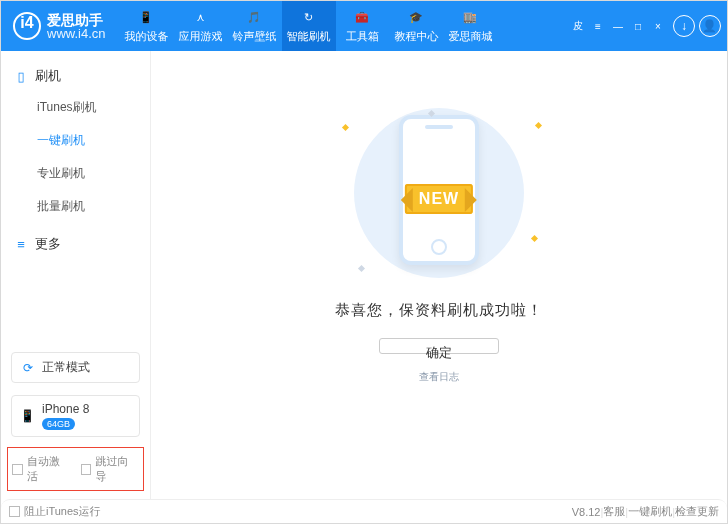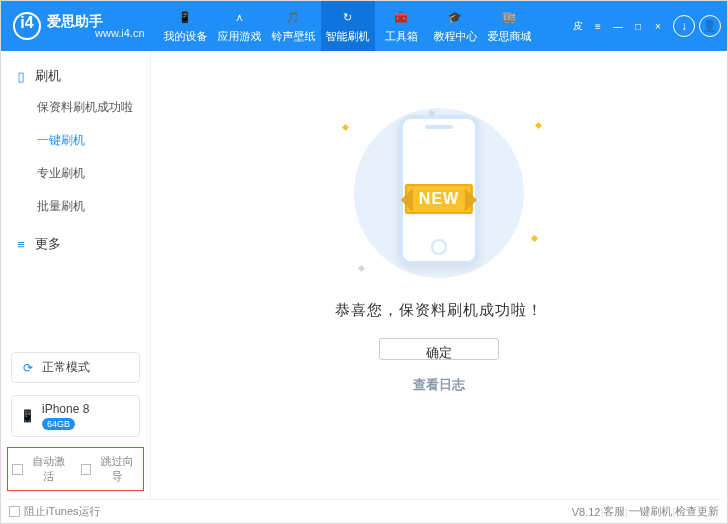--- a/index.html
+++ b/index.html
@@ -5,21 +5,21 @@
   * { margin: 0; padding: 0; box-sizing: border-box; }
   body { font-family: "Microsoft YaHei", Arial, sans-serif; background: #fff; width: 728px; height: 524px; overflow: hidden; font-size: 12px; color: #333; }
   .app { display: flex; flex-direction: column; height: 100%; border: 1px solid #d9d9d9; }
 
   
   .header { background: #1f8ff7; color: #fff; height: 50px; display: flex; align-items: center; }
   .logo-wrap { display: flex; align-items: center; padding: 0 10px 0 12px; cursor: pointer; }
   .logo-circle { width: 28px; height: 28px; border: 2px solid #fff; border-radius: 50%; display: flex; align-items: flex-start; justify-content: center; font-weight: bold; font-size: 16px; }
   .logo-text { margin-left: 6px; line-height: 1; }
   .logo-text .t { font-size: 14px; font-weight: bold; }
-  .logo-text .s { font-size: 11px; opacity: .9; margin-left: 48px; }
+  .logo-text .s { font-size: 13px; opacity: .9; }
   .nav { display: flex; height: 100%; align-items: stretch; margin-left: 4px; }
   .nav-item { width: 54px; display: flex; flex-direction: column; align-items: center; justify-content: center; cursor: pointer; font-size: 11px; }
   .nav-item.active { background: #0f74dc; }
   .nav-item .nicon { width: 18px; height: 18px; display: flex; align-items: center; justify-content: center; margin-bottom: 2px; }
   .header-right { margin-left: auto; display: flex; align-items: center; padding-right: 6px; gap: 4px; }
   .hbtn { width: 22px; height: 22px; display: flex; align-items: center; justify-content: center; cursor: pointer; border-radius: 50%; }
   .hbtn.ring { border: 1.5px solid #fff; }
   .win-btns { display: flex; gap: 6px; margin-right: 4px; font-size: 10px;}
   .win-btn { width: 14px; height: 14px; display:flex; align-items:center; justify-content:center; cursor:pointer; }
 
@@ -32,43 +32,43 @@
   .side-item { padding: 8px 12px 8px 36px; font-size: 12px; color: #555; cursor: pointer; }
   .side-item.active { color: #1f8ff7; }
   .sidebar-spacer { flex: 1; }
   .mode-box, .device-box { margin: 6px 10px; border: 1px solid #e5e5e5; border-radius: 4px; padding: 6px 8px; display: flex; align-items: center; font-size: 12px; color:#444; cursor:pointer; }
   .mode-box .micon { width:16px; height:16px; margin-right:6px; display:flex; align-items:center; justify-content:center; color:#1f8ff7; }
   .device-box { flex-direction: row; }
   .device-box .dicon { width:16px; height:16px; margin-right:6px; color:#1f8ff7; display:flex; align-items:center; justify-content:center;}
   .device-box .dtxt { flex:1; }
   .badge { display:inline-block; background:#1f8ff7; color:#fff; font-size:9px; padding:1px 5px; border-radius:6px; margin-top:2px; }
   .options-row { margin: 4px 6px 8px; padding: 6px 4px; border: 1px solid #e43; display:flex; gap:10px; align-items:center; }
-  .chk { display:flex; align-items:center; gap:4px; font-size:11px; color:#888; cursor:pointer;text-align:center; }
+  .chk { display:flex; align-items:center; gap:4px; font-size:11px; color:#888; cursor:pointer; }
   .chk .box { width:11px; height:11px; border:1px solid #bbb; display:inline-block; }
 
   
   .main { flex:1; display:flex; flex-direction:column; align-items:center; justify-content:flex-start; position:relative; background:#fff; }
   .illus { width: 260px; height: 180px; margin-top: 52px; position:relative; }
   .halo { position:absolute; left:50%; top:50%; width:170px; height:170px; border-radius:50%; background:#e7f1fc; transform:translate(-50%,-50%); }
   .phone { position:absolute; left:50%; top:50%; transform:translate(-50%,-52%); width:80px; height:150px; background:#fff; border:4px solid #d4e6f9; border-radius:12px; box-shadow:0 4px 10px rgba(0,0,0,.08); }
   .phone:before { content:""; position:absolute; top:6px; left:50%; transform:translateX(-50%); width:28px; height:4px; background:#d4e6f9; border-radius:2px; }
   .phone:after { content:""; position:absolute; bottom:6px; left:50%; transform:translateX(-50%); width:12px; height:12px; border:2px solid #d4e6f9; border-radius:50%; }
   .ribbon { position:absolute; left:50%; top:50%; transform:translate(-50%,-30%); }
   .ribbon-body { background:#f9c12b; color:#fff; font-weight:bold; font-size:16px; padding:6px 14px; border-radius:3px; letter-spacing:1px; box-shadow:0 0 0 2px #f0ab15 inset; }
   .ribbon-tail { position:absolute; top:4px; width:0; height:0; border:12px solid transparent; }
   .ribbon-tail.l { left:-16px; border-right-color:#e4a61e; }
   .ribbon-tail.r { right:-16px; border-left-color:#e4a61e; }
   .spark { position:absolute; width:5px; height:5px; background:#f9c12b; transform:rotate(45deg); }
   .spark.gray { background:#cfd8e4; }
   .s1{ top:22px; left:34px;} .s2{ top:8px; left:120px;} .s3{ top:20px; right:28px;}
   .s4{ bottom:12px; left:50px;} .s5{ bottom:42px; right:32px;}
 
   .succ-msg { margin-top: 18px; font-size: 15px; color:#333; letter-spacing:1px; }
-  .ok-btn { margin-top: 18px; width:120px; height:22px; line-height:28px; text-align:center; border:1px solid #ccc; border-radius:3px; font-size:13px; color:#333; cursor:pointer; background:#fff; }
-  .log-link { margin-top: 16px; font-size:13px; color:#8a99ab; cursor:pointer;font-weight:bold; }
+  .ok-btn { margin-top: 18px; width:120px; height:16px; line-height:28px; text-align:center; border:1px solid #ccc; border-radius:3px; font-size:13px; color:#333; cursor:pointer; background:#fff; }
+  .log-link { margin-top: 16px; font-size:10px; color:#8a99ab; cursor:pointer; }
 
   
   .footer { height:24px; border-top:1px solid #eee; display:flex; align-items:center; font-size:11px; color:#888; padding:0 8px;border-radius:9px; }
   .footer .chk { font-size:11px; }
   .footer-right { margin-left:auto; display:flex; align-items:center; gap:0; }
   .footer-right .sep { color:#ddd; }
   .flink { cursor:pointer; }
 </style>
 </head>
 <body>
@@ -132,21 +132,21 @@
     </div>
   </div>
 
   <div class="body">
     <div class="sidebar">
       <div class="side-sec-title">
         <span class="secicon">▯</span>
         <span>刷机</span>
       </div>
       <div class="side-list">
-        <div class="side-item">保资料刷机成功啦</div>
+        <div class="side-item">iTunes刷机</div>
         <div class="side-item active">一键刷机</div>
         <div class="side-item">专业刷机</div>
         <div class="side-item">批量刷机</div>
       </div>
 
       <div class="side-sec-title">
         <span class="secicon">≡</span>
         <span>更多</span>
       </div>
 

